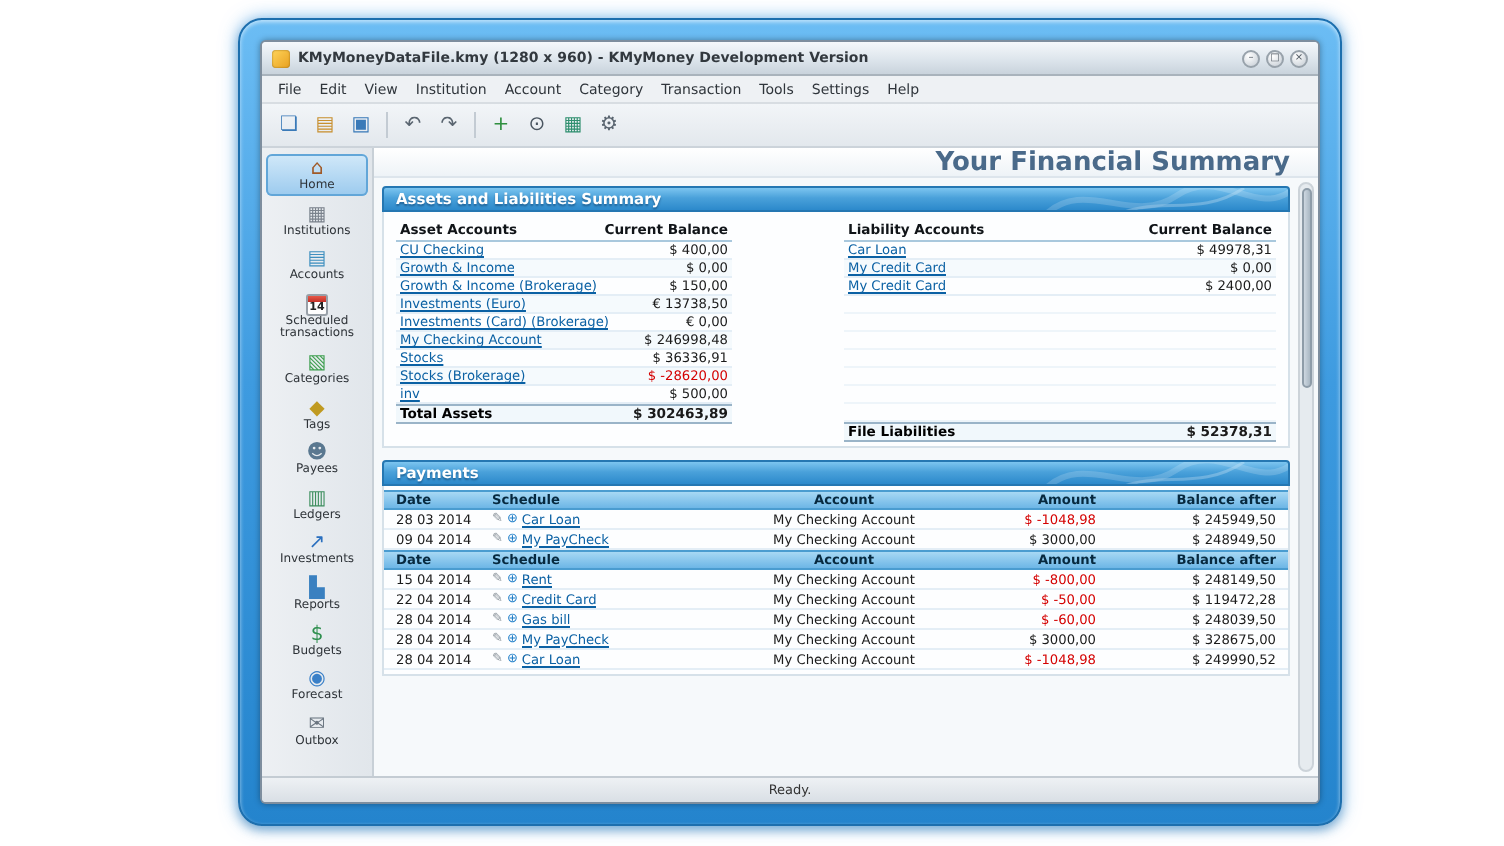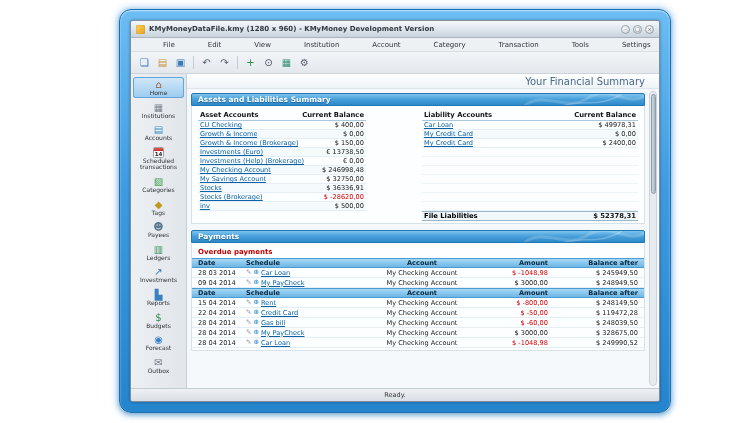--- a/index.html
+++ b/index.html
@@ -21,21 +21,21 @@
   .app-icon{width:9px;height:9px;border-radius:2px;flex:0 0 9px;
     background:linear-gradient(135deg,#ffd45a,#e8a020);box-shadow:inset 0 0 1px #8a6010;}
   .title-text{font-size:7px;color:#32383e;font-weight:bold;white-space:nowrap;overflow:hidden;}
   .win-buttons{margin-left:auto;display:flex;gap:3px;}
   .win-btn{width:9px;height:9px;border-radius:50%;background:radial-gradient(circle at 35% 30%,#ffffff,#c3cbd3);
     border:1px solid #98a2ab;font-size:5px;line-height:7px;text-align:center;color:#545d66;}
 
   
   .menubar{height:14px;flex:0 0 14px;display:flex;align-items:center;padding:0 4px;gap:1px;
     background:#eef1f4;border-bottom:1px solid #d8dde2;font-size:7px;color:#2f353b;}
-  .menu-item{padding:1px 4px;border-radius:2px;white-space:nowrap;margin-left:24px;}
+  .menu-item{padding:1px 4px;border-radius:2px;white-space:nowrap;}
   .toolbar{height:22px;flex:0 0 22px;display:flex;align-items:center;gap:3px;padding:0 6px;
     background:linear-gradient(180deg,#f2f5f8,#e3e8ed);border-bottom:1px solid #ccd3da;}
   .tool-btn{width:15px;height:15px;border-radius:3px;display:flex;align-items:center;justify-content:center;
     font-size:10px;line-height:15px;}
   .tool-sep{width:1px;height:13px;background:#c3cbd3;margin:0 2px;}
 
   
   .main{flex:1;display:flex;min-height:0;}
   .sidebar{width:56px;flex:0 0 56px;background:linear-gradient(90deg,#edf0f3,#e1e6eb);
     border-right:1px solid #c8d0d7;padding:3px 2px;display:flex;flex-direction:column;gap:2px;overflow:hidden;}
@@ -44,22 +44,22 @@
   .sb-glyph{font-size:10px;line-height:11px;height:11px;}
   .sb-label{font-size:6px;line-height:6.6px;color:#2e3338;text-align:center;max-width:54px;}
   .sb-cal{width:11px;height:11px;background:#fdfdfd;border:1px solid #98a0a8;border-radius:1.5px;position:relative;
     display:flex;align-items:flex-end;justify-content:center;font-size:5.5px;font-weight:bold;color:#222;}
   .sb-cal::before{content:"";position:absolute;top:0;left:0;right:0;height:3px;
     background:linear-gradient(180deg,#e85848,#c03028);}
 
   
   .content{flex:1;position:relative;background:#f6f9fb;min-width:0;display:flex;flex-direction:column;}
   .page-header{height:15px;flex:0 0 15px;display:flex;align-items:center;justify-content:flex-end;
-    padding:0 14px;font-size:10px;color:#4a6a8a;background:linear-gradient(180deg,#ffffff,#eef3f7);
-    border-bottom:1px solid #dde5ec;}
+    padding:0 14px;font-size:13px;color:#4a6a8a;background:linear-gradient(180deg,#ffffff,#eef3f7);
+    border-bottom:1px solid #dde5ec;font-weight:bold;}
   .scrollarea{flex:1;overflow:hidden;padding:4px 14px 0 4px;}
   .scrollbar{position:absolute;right:2px;top:17px;bottom:2px;width:8px;background:#e6ebef;
     border:1px solid #ccd3d9;border-radius:4px;}
   .scroll-thumb{position:absolute;left:0.5px;top:2px;width:5px;height:100px;border-radius:3px;
     background:linear-gradient(90deg,#cdd7e0,#a9b7c3);border:1px solid #8e9ca8;}
 
   
   .section{margin-bottom:6px;}
   .section-header{height:13px;position:relative;overflow:hidden;border:1px solid #2577b2;border-radius:2px 2px 0 0;
     background:linear-gradient(180deg,#7cc5f0 0%,#4aa1da 45%,#2c89cb 100%);
@@ -237,42 +237,42 @@
                       </div>
                       <div class="al-row">
                         <span class="al-name link">Growth &amp; Income (Brokerage)</span>
                         <span class="al-val">$ 150,00</span>
                       </div>
                       <div class="al-row">
                         <span class="al-name link">Investments (Euro)</span>
                         <span class="al-val">€ 13738,50</span>
                       </div>
                       <div class="al-row">
-                        <span class="al-name link">Investments (Help) (Brokerage)</span>
+                        <span class="al-name link">Investments (Card) (Brokerage)</span>
                         <span class="al-val">€ 0,00</span>
                       </div>
                       <div class="al-row">
                         <span class="al-name link">My Checking Account</span>
                         <span class="al-val">$ 246998,48</span>
                       </div>
                       <div class="al-row">
-                        <span class="al-name link">My Savings Account</span>
-                        <span class="al-val">$ 32750,00</span>
-                      </div>
-                      <div class="al-row">
                         <span class="al-name link">Stocks</span>
                         <span class="al-val">$ 36336,91</span>
                       </div>
                       <div class="al-row">
                         <span class="al-name link">Stocks (Brokerage)</span>
                         <span class="al-val neg">$ -28620,00</span>
                       </div>
                       <div class="al-row">
                         <span class="al-name link">inv</span>
                         <span class="al-val">$ 500,00</span>
+                      </div>
+                      <div class="al-row total">
+                        <span>Total Assets</span>
+                        <span class="al-val">$ 302463,89</span>
                       </div>
                     </div>
                 </div>
                 <div class="al-gap"></div>
                 <div class="al-right">
                   <div class="al-hrow">
                     <span>Liability Accounts</span>
                     <span>Current Balance</span>
                   </div>
                   <div id="liability-rows">
@@ -321,21 +321,20 @@
 
           <div class="section">
             <div class="section-header">
               <span>Payments</span>
               <svg class="section-swirl" viewBox="0 0 130 13" preserveAspectRatio="none">
                 <path d="M8 14 C 28 -6, 52 19, 74 4 S 114 15, 132 1" stroke="#ffffff" stroke-width="3" fill="none" opacity="0.35"></path>
                 <path d="M40 16 C 62 2, 84 16, 108 0" stroke="#ffffff" stroke-width="1.5" fill="none" opacity="0.5"></path>
               </svg>
             </div>
             <div class="section-body">
-              <div class="pay-label overdue">Overdue payments</div>
               <div id="overdue-table">
                   <div class="pay-head">
                     <span class="c-date">Date</span>
                     <span class="c-sched">Schedule</span>
                     <span class="c-acct">Account</span>
                     <span class="c-amt">Amount</span>
                     <span class="c-bal">Balance after</span>
                   </div>
                   <div class="pay-row">
                     <span class="c-date">28 03 2014</span>

